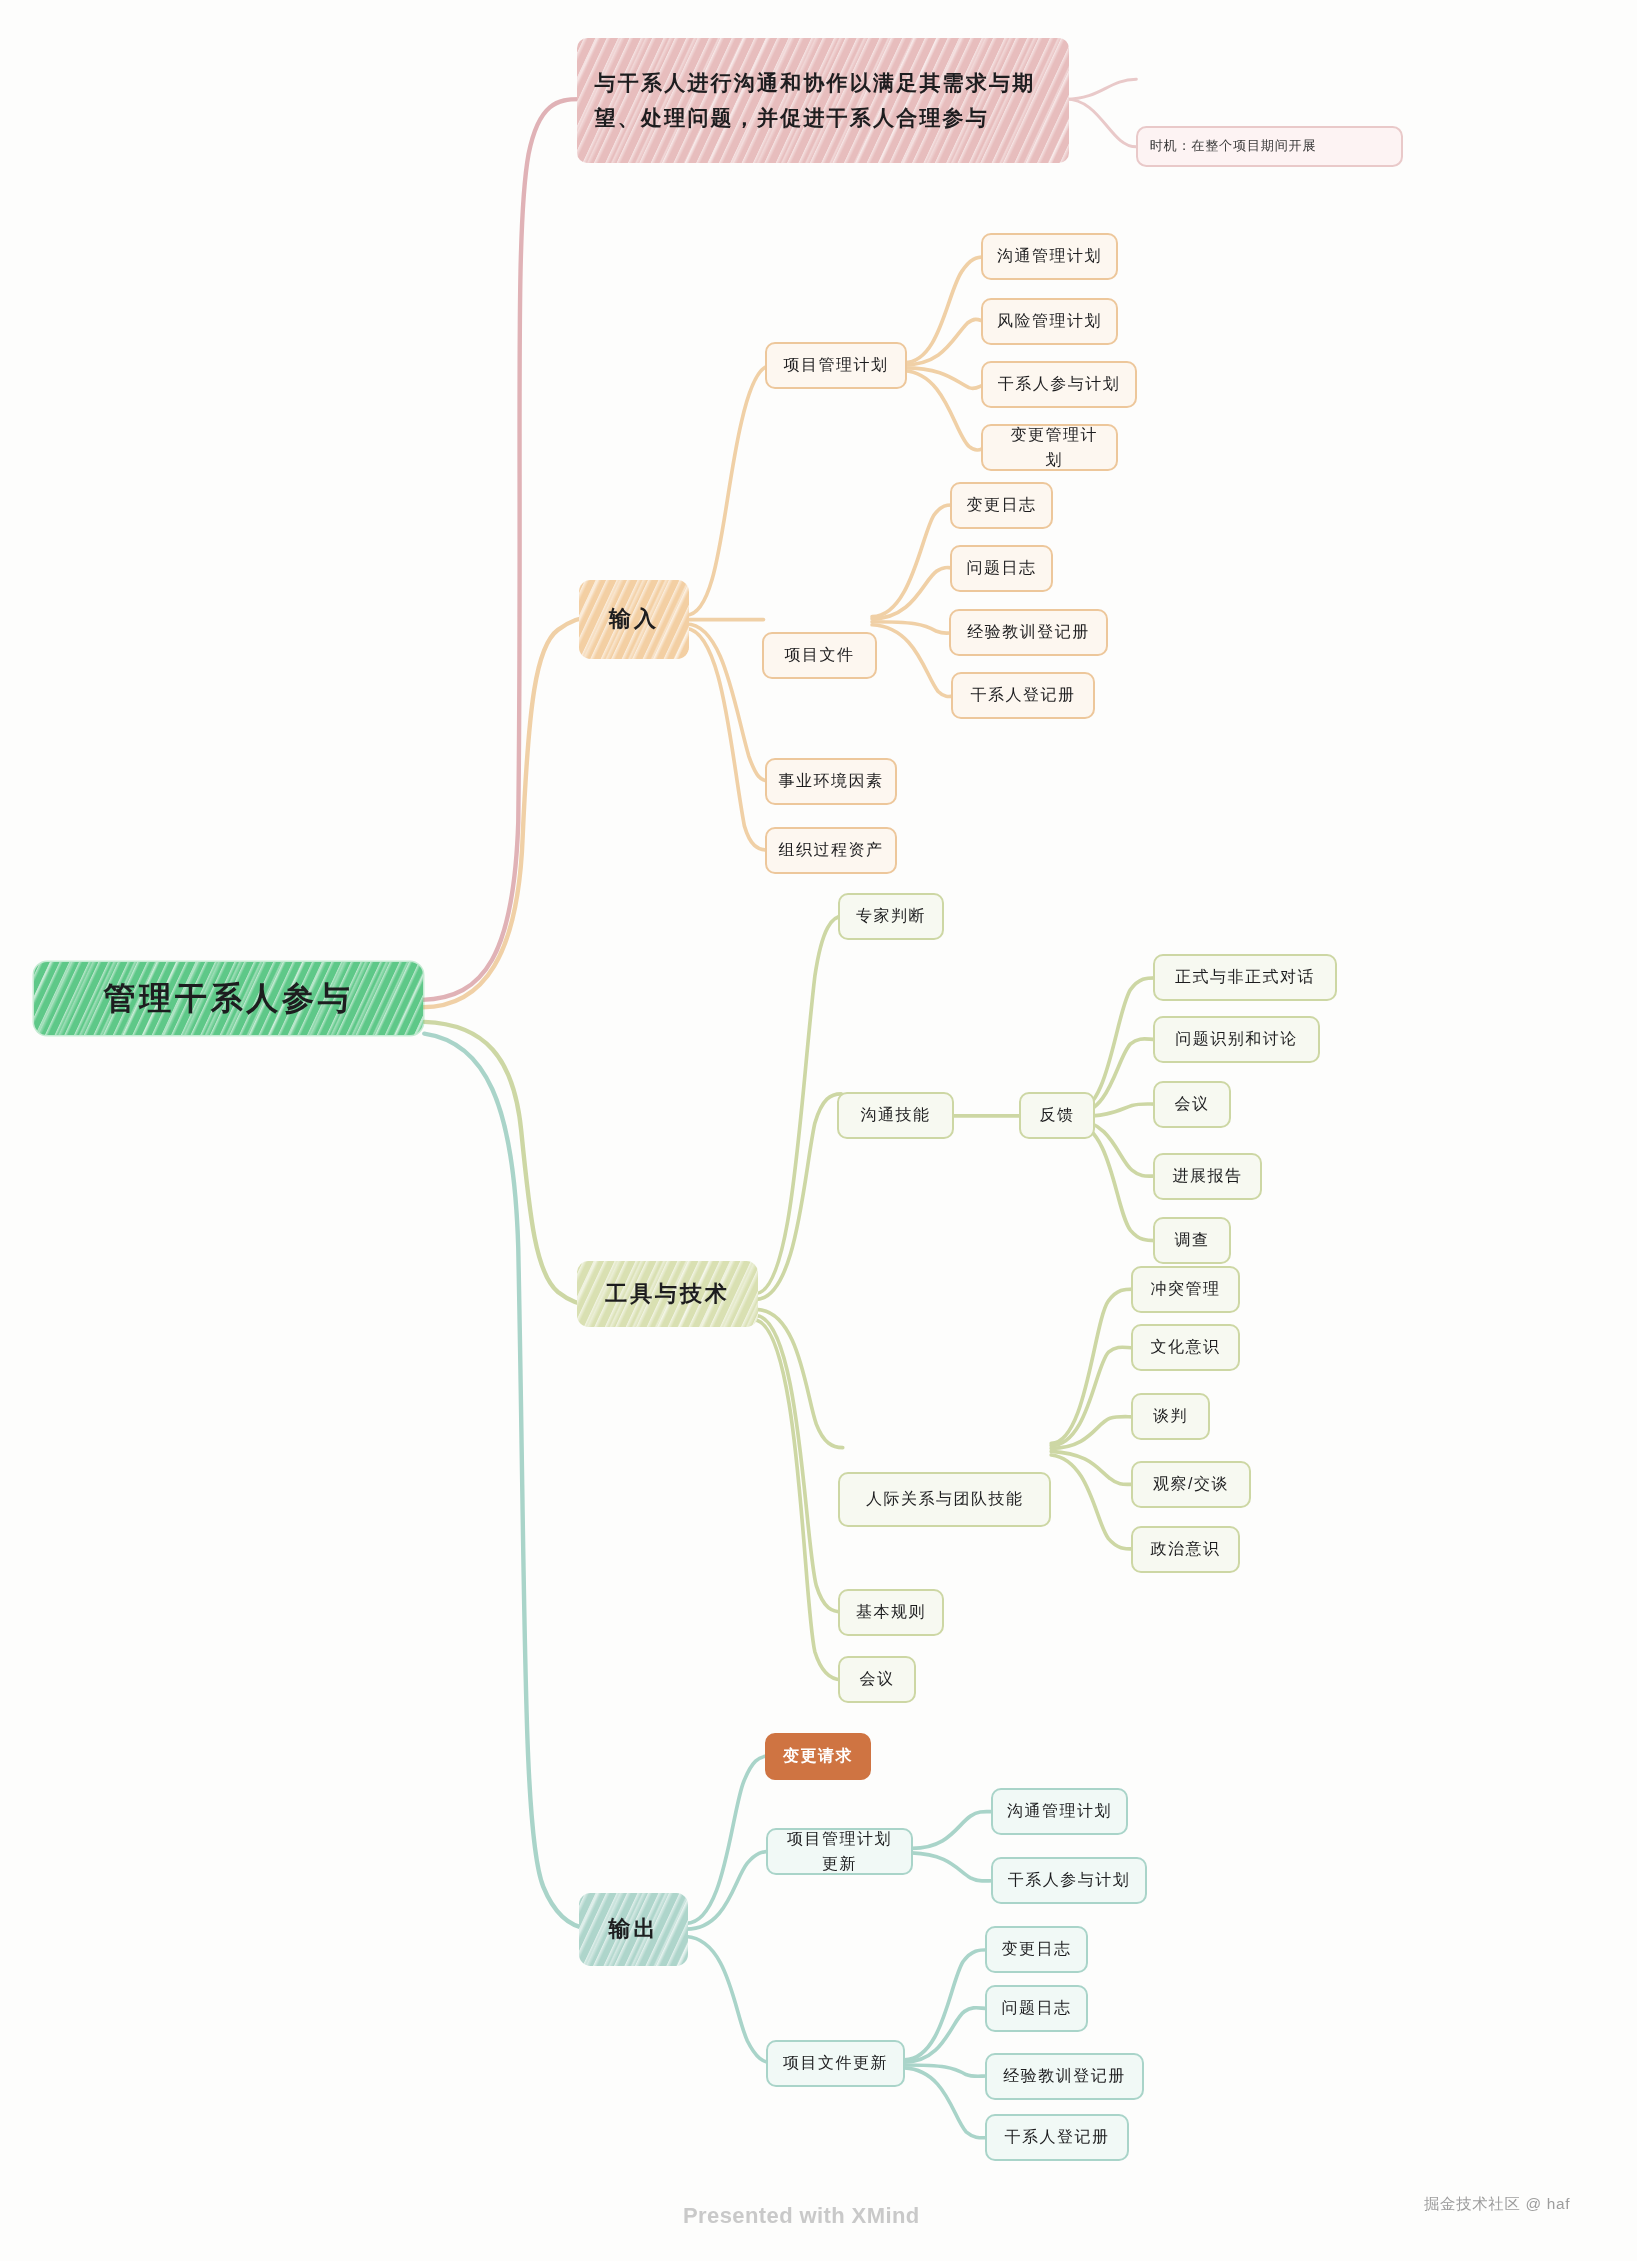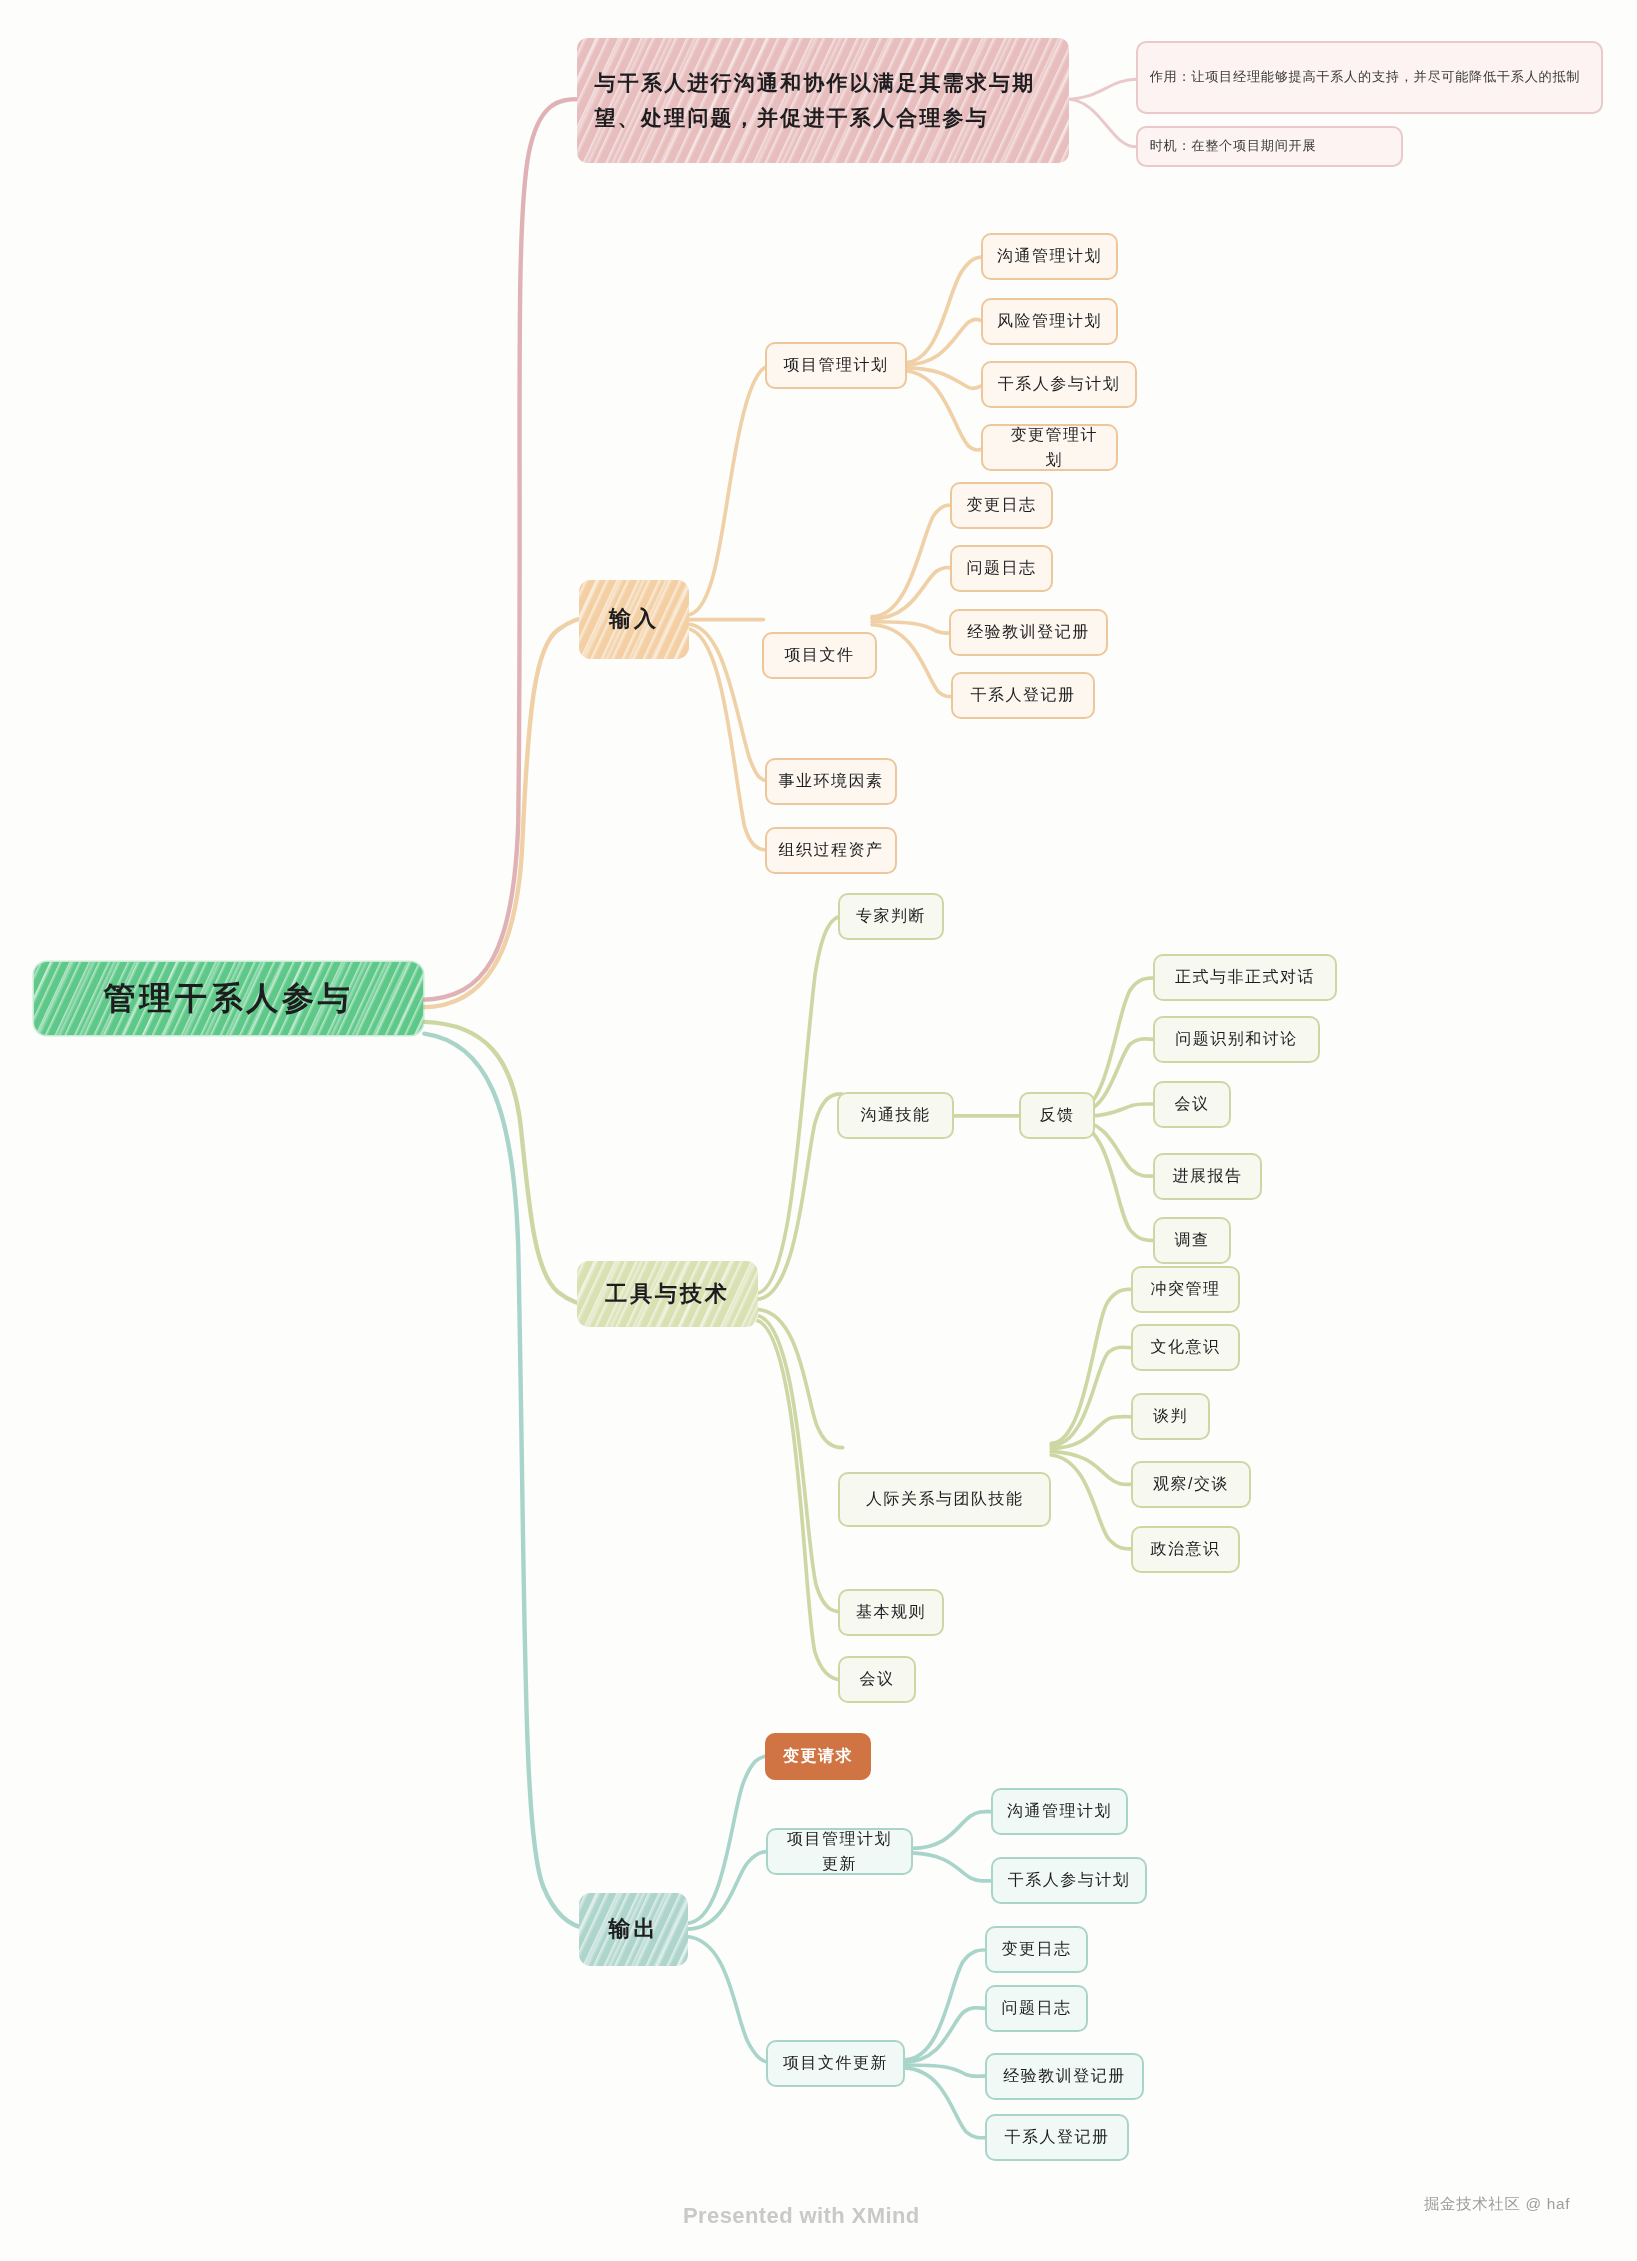--- a/index.html
+++ b/index.html
@@ -227,21 +227,20 @@
       <path d="M 1232 2809 C 1286 2809 1296 2752 1314 2740 C 1326 2732 1334 2736 1346 2736" stroke="#a9d4c9" stroke-width="5"></path>
       <path d="M 1232 2813 C 1286 2813 1298 2816 1316 2826 C 1326 2830 1334 2828 1346 2828" stroke="#a9d4c9" stroke-width="5"></path>
       <path d="M 1232 2817 C 1288 2820 1298 2884 1316 2904 C 1328 2914 1336 2912 1348 2912" stroke="#a9d4c9" stroke-width="5"></path>
     </g>
   </svg>
 
   <div class="node root" style="left:34px; top:962px; width:389px; height:73px;">管理干系人参与</div>
 
   <div class="node summary" style="left:577px; top:38px; width:492px; height:125px;">与干系人进行沟通和协作以满足其需求与期望、处理问题，并促进干系人合理参与</div>
 
-  <div class="node note" style="left:1136px; top:41px; width:467px; height:73px;">作用：让项目经理能够提高干系人的支持，并尽可能降低干系人的抵制</div>
   <div class="node note" style="left:1136px; top:126px; width:267px; height:41px;">时机：在整个项目期间开展</div>
 
   <div class="node lvl1 input" style="left:579px; top:580px; width:110px; height:79px;">输入</div>
 
   <div class="node leaf o" style="left:765px; top:342px; width:142px; height:47px;">项目管理计划</div>
   <div class="node leaf o" style="left:762px; top:596px; width:115px; height:47px;margin-top:36px;">项目文件</div>
   <div class="node leaf o" style="left:765px; top:758px; width:132px; height:47px;">事业环境因素</div>
   <div class="node leaf o" style="left:765px; top:827px; width:132px; height:47px;">组织过程资产</div>
 
   <div class="node leaf o" style="left:981px; top:233px; width:137px; height:47px;">沟通管理计划</div>

